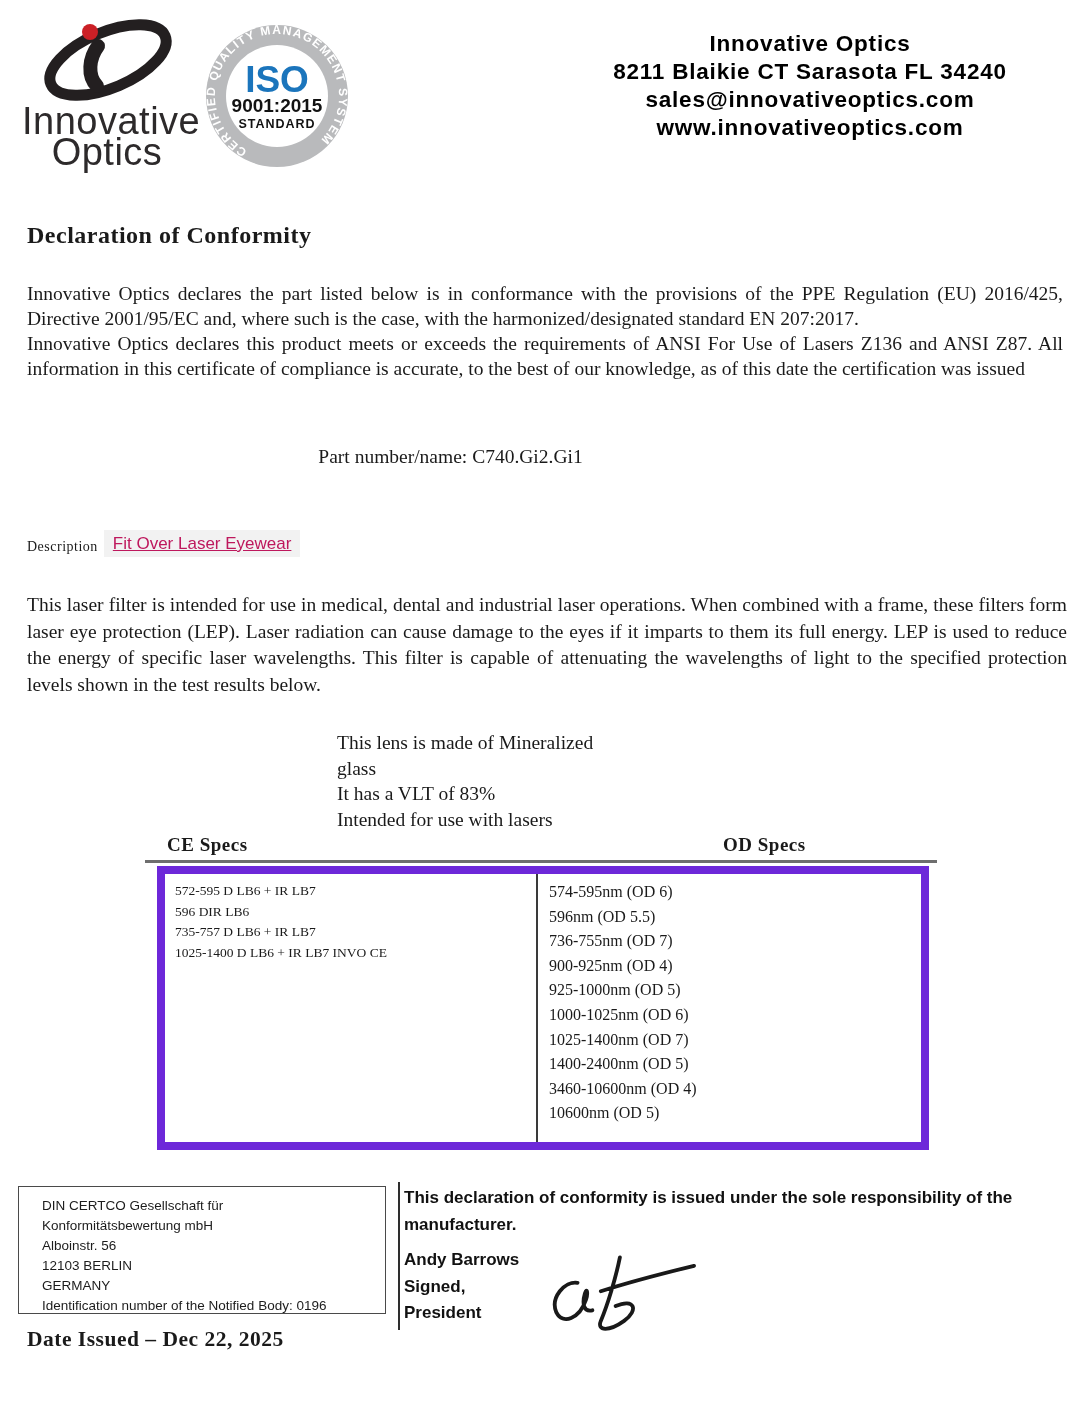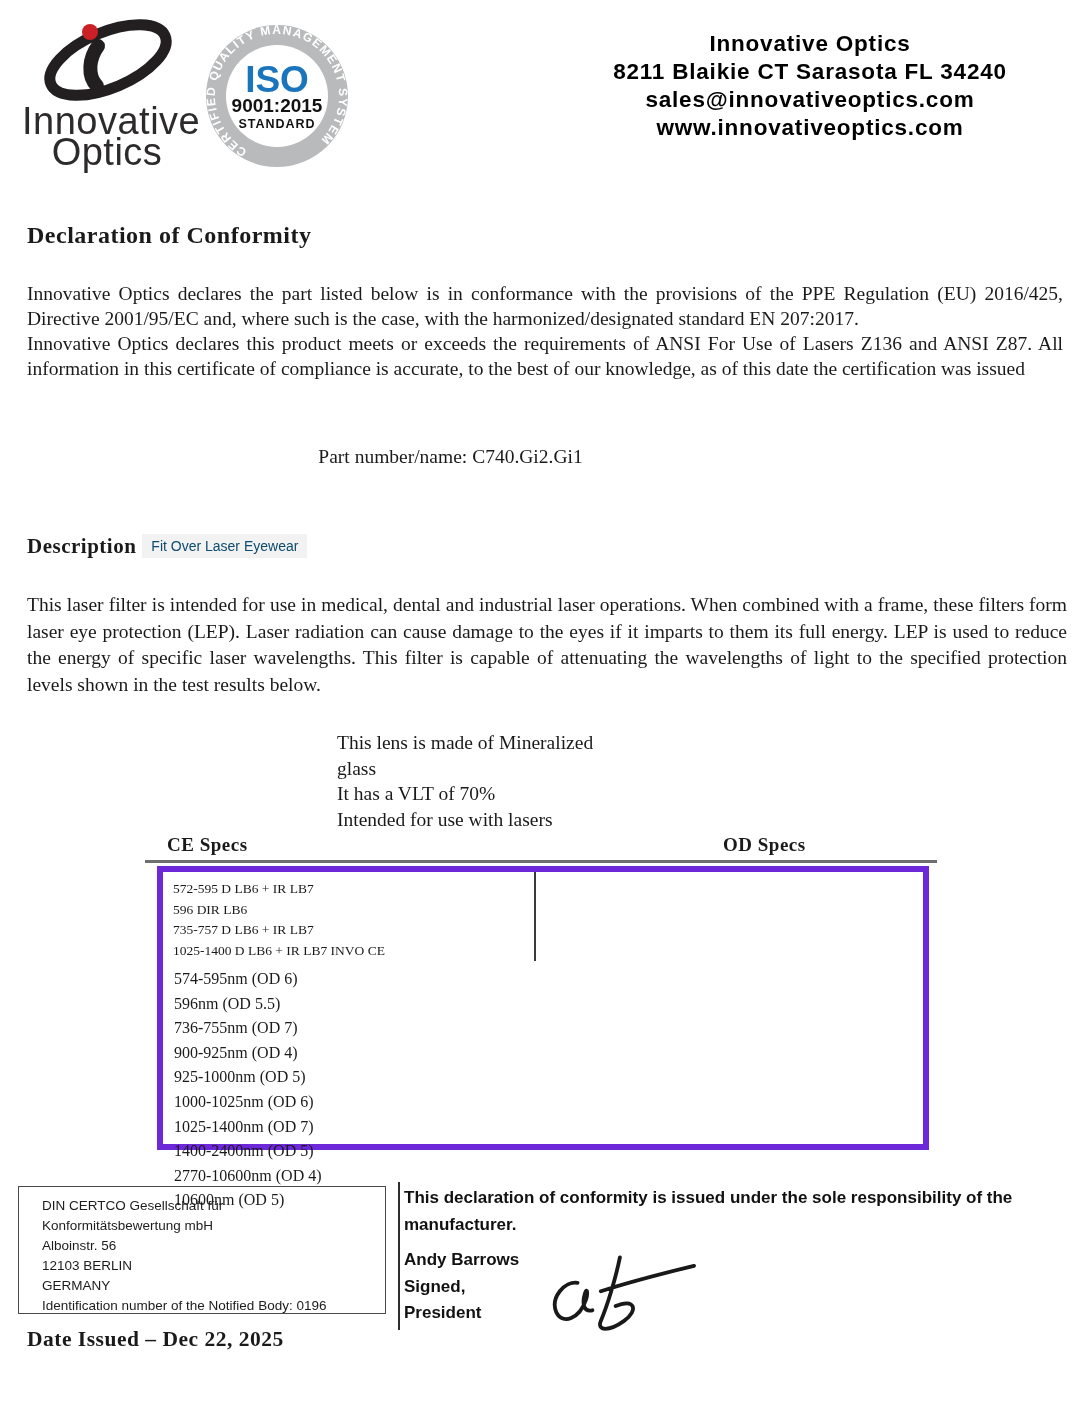--- a/index.html
+++ b/index.html
@@ -20,35 +20,35 @@
   .company-block {
     position: absolute; left: 555px; top: 30px; width: 510px;
     text-align: center; font-family: "Liberation Sans", sans-serif;
     font-weight: 700; font-size: 22.5px; line-height: 28px; color: #000; letter-spacing: 0.8px;
   }
   
   .doc-title { position: absolute; left: 27px; top: 222px; font-size: 24px; font-weight: 700; letter-spacing: 0.5px; }
   .intro-block { position: absolute; left: 27px; top: 281px; width: 1036px; font-size: 19.5px; line-height: 25px; text-align: justify; }
   .part-line { position: absolute; left: 0; top: 446px; width: 901px; text-align: center; font-size: 19.5px; }
   .desc-row { position: absolute; left: 27px; top: 534px; }
-  .desc-label { font-size: 21px; font-weight: 700; letter-spacing: 0.5px; text-align: center; }
+  .desc-label { font-size: 14px; font-weight: 400; letter-spacing: 0.5px; text-align: center; }
   .desc-value {
-    font-family: "Liberation Sans", sans-serif; font-size: 14px; color: #0c4a6e;
-    background: #f2f2f2; padding: 4px 9px; margin-left: 6px; vertical-align: 2px;
+    font-family: "Liberation Sans", sans-serif; font-size: 17px; color: #be185d;
+    background: #f2f2f2; padding: 4px 9px; margin-left: 6px; vertical-align: 2px; text-decoration: underline;
   }
   .filter-paragraph { position: absolute; left: 27px; top: 592px; width: 1040px; font-size: 19.5px; line-height: 26.5px; text-align: justify; }
   .lens-block { position: absolute; left: 337px; top: 730px; font-size: 19.5px; line-height: 25.5px; }
   
   .spec-header { position: absolute; font-size: 19px; font-weight: 700; letter-spacing: 0.5px; }
   .spec-header.ce { left: 167px; top: 834px; font-family: Liberation Serif, serif; }
   .spec-header.od { left: 723px; top: 834px; }
   .table-top-rule { position: absolute; left: 145px; top: 860px; width: 792px; height: 3px; background: #6e6e6e; }
   .specs-box {
     position: absolute; left: 157px; top: 866px; width: 772px; height: 284px;
-    border: 6px solid #6d28d9; display: flex; flex-direction: column;
+    border: 8px solid #6d28d9; display: flex;
   }
   .specs-col-ce { width: 373px; border-right: 2px solid #3a3a3a; padding: 7px 0 0 10px; font-size: 13.5px; line-height: 20.5px; }
   .specs-col-od { flex: 1; padding: 6px 0 8px 11px; font-size: 16px; line-height: 24.6px; }
   
   .notified-body-box {
     position: absolute; left: 18px; top: 1186px; width: 368px; height: 128px;
     border: 1px solid #4a4a4a; padding: 9px 6px 0 23px;
     font-family: "Liberation Sans", sans-serif; font-size: 13.5px; line-height: 20px; color: #1c1c1c;
   }
   .bottom-divider { position: absolute; left: 398px; top: 1182px; width: 2px; height: 148px; background: #2e2e2e; }
@@ -109,21 +109,21 @@
 
   <div class="desc-row">
     <span class="desc-label">Description</span><span class="desc-value">Fit Over Laser Eyewear</span>
   </div>
 
   <div class="filter-paragraph">This laser filter is intended for use in medical, dental and industrial laser operations. When combined with a frame, these filters form laser eye protection (LEP). Laser radiation can cause damage to the eyes if it imparts to them its full energy. LEP is used to reduce the energy of specific laser wavelengths. This filter is capable of attenuating the wavelengths of light to the specified protection levels shown in the test results below.</div>
 
   <div class="lens-block">
     <div>This lens is made of Mineralized</div>
     <div>glass</div>
-    <div>It has a VLT of 70%</div>
+    <div>It has a VLT of 83%</div>
     <div>Intended for use with lasers</div>
   </div>
 
   <div class="spec-header ce">CE Specs</div>
   <div class="spec-header od">OD Specs</div>
   <div class="table-top-rule"></div>
 
   <div class="specs-box">
     <div class="specs-col-ce">
       <div>572-595 D LB6 + IR LB7</div>
@@ -133,21 +133,21 @@
     </div>
     <div class="specs-col-od">
       <div>574-595nm (OD 6)</div>
       <div>596nm (OD 5.5)</div>
       <div>736-755nm (OD 7)</div>
       <div>900-925nm (OD 4)</div>
       <div>925-1000nm (OD 5)</div>
       <div>1000-1025nm (OD 6)</div>
       <div>1025-1400nm (OD 7)</div>
       <div>1400-2400nm (OD 5)</div>
-      <div>2770-10600nm (OD 4)</div>
+      <div>3460-10600nm (OD 4)</div>
       <div>10600nm (OD 5)</div>
     </div>
   </div>
 
   <div class="notified-body-box">
     <div>DIN CERTCO Gesellschaft für</div>
     <div>Konformitätsbewertung mbH</div>
     <div>Alboinstr. 56</div>
     <div>12103 BERLIN</div>
     <div>GERMANY</div>

